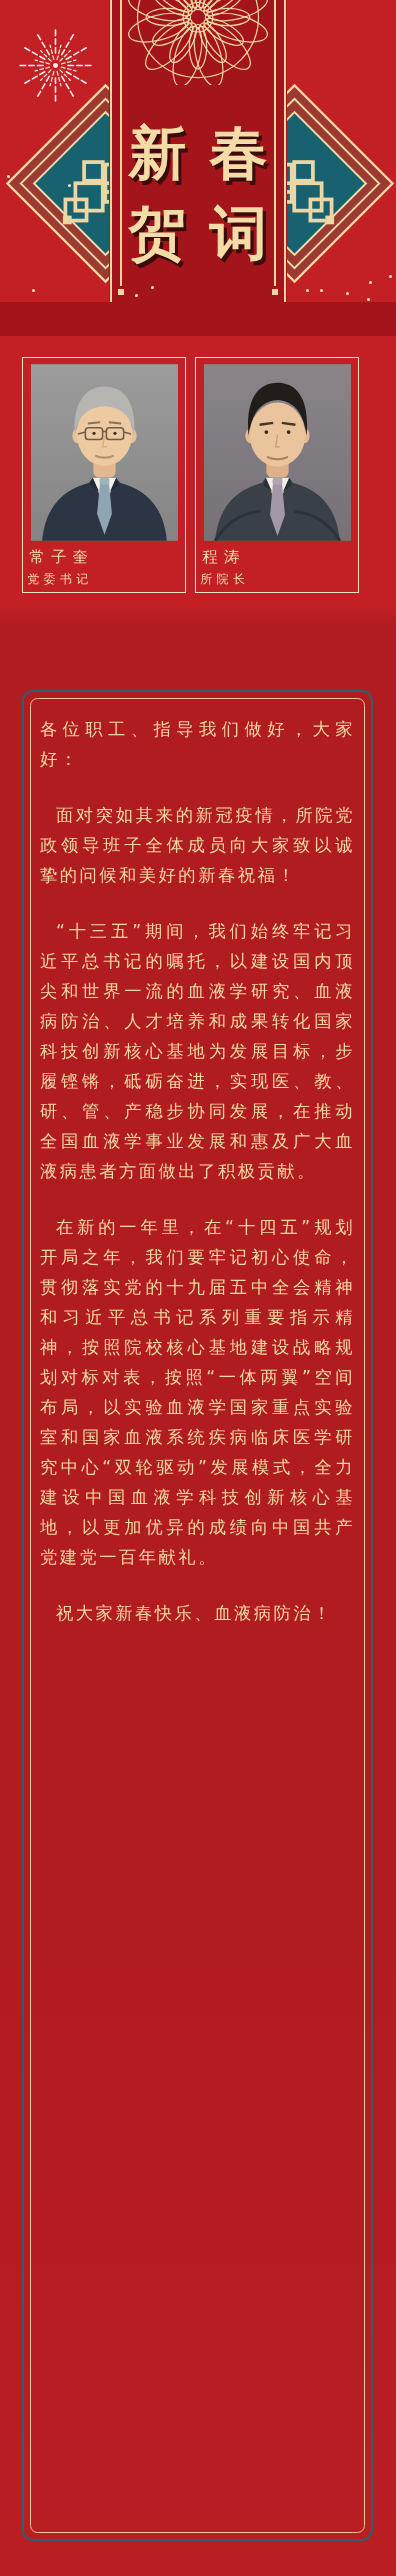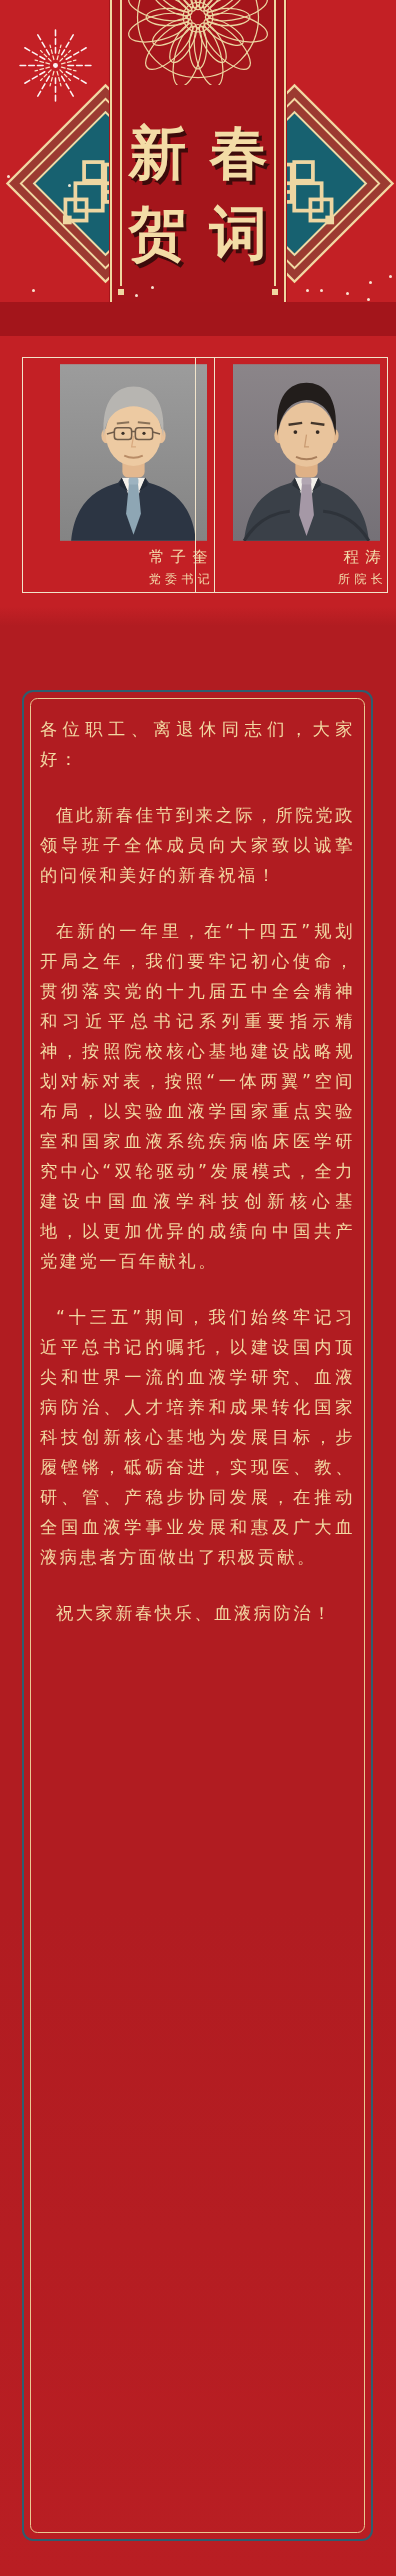--- a/index.html
+++ b/index.html
@@ -46,21 +46,21 @@
     display:grid;grid-template-columns:1fr 1fr;
     row-gap:16px;column-gap:6.2px;justify-items:center;
   }
   .banner-title span{
     font-size:58px;line-height:64px;font-weight:900;color:#f3dca6;
     text-shadow:3.1px 3.7px 0 rgba(43,9,8,.85);
   }
   
   .leader-card{
     position:absolute;top:357px;width:162px;height:234px;
-    border:1.9px solid #f2e4ca;text-align:right;padding-left:29px;
+    border:1.9px solid #f2e4ca;text-align:left;
   }
   .leader-card.left{left:22px;}
   .leader-card.right{left:195px;}
   .leader-photo{margin:5.6px auto 0 auto;width:147px;height:177px;display:block;}
   .leader-name{
     margin-top:8px;font-size:15.5px;color:#f3dcab;letter-spacing:6.2px;
     text-indent:6.2px;line-height:17.3px;
   }
   .leader-title{
     margin-top:5.6px;font-size:12px;color:#f3dcab;letter-spacing:4.3px;
@@ -273,23 +273,23 @@
       <path d="M112,190 H126 L131,244 L119,278 L107,244 Z" fill="#a598a6"></path>
       <rect x="111" y="184" width="16" height="11" rx="3" fill="#b2a6b2"></rect>
       <path d="M18,286 C40,250 70,240 92,238 M220,286 C198,250 168,240 146,238" stroke="#2e333a" stroke-width="5" fill="none"></path>
     </svg>
     <div class="leader-name">程涛</div>
     <div class="leader-title">所院长</div>
   </div>
 
   <div class="letter-outer">
     <div class="letter-inner">
-      <p class="salutation">各位职工、离退休同志们，大家好：</p>
-      <p class="para">值此新春佳节到来之际，所院党政领导班子全体成员向大家致以诚挚的问候和美好的新春祝福！</p>
+      <p class="salutation">各位职工、指导我们做好，大家好：</p>
+      <p class="para">面对突如其来的新冠疫情，所院党政领导班子全体成员向大家致以诚挚的问候和美好的新春祝福！</p>
+      <p class="para">“十三五”期间，我们始终牢记习近平总书记的嘱托，以建设国内顶尖和世界一流的血液学研究、血液病防治、人才培养和成果转化国家科技创新核心基地为发展目标，步履铿锵，砥砺奋进，实现医、教、研、管、产稳步协同发展，在推动全国血液学事业发展和惠及广大血液病患者方面做出了积极贡献。</p>
       <p class="para">在新的一年里，在“十四五”规划开局之年，我们要牢记初心使命，贯彻落实党的十九届五中全会精神和习近平总书记系列重要指示精神，按照院校核心基地建设战略规划对标对表，按照“一体两翼”空间布局，以实验血液学国家重点实验室和国家血液系统疾病临床医学研究中心“双轮驱动”发展模式，全力建设中国血液学科技创新核心基地，以更加优异的成绩向中国共产党建党一百年献礼。</p>
-      <p class="para">“十三五”期间，我们始终牢记习近平总书记的嘱托，以建设国内顶尖和世界一流的血液学研究、血液病防治、人才培养和成果转化国家科技创新核心基地为发展目标，步履铿锵，砥砺奋进，实现医、教、研、管、产稳步协同发展，在推动全国血液学事业发展和惠及广大血液病患者方面做出了积极贡献。</p>
       <p class="closing">祝大家新春快乐、血液病防治！</p>
 
     </div>
   </div>
 
 </div>
 
 
 </body></html>

